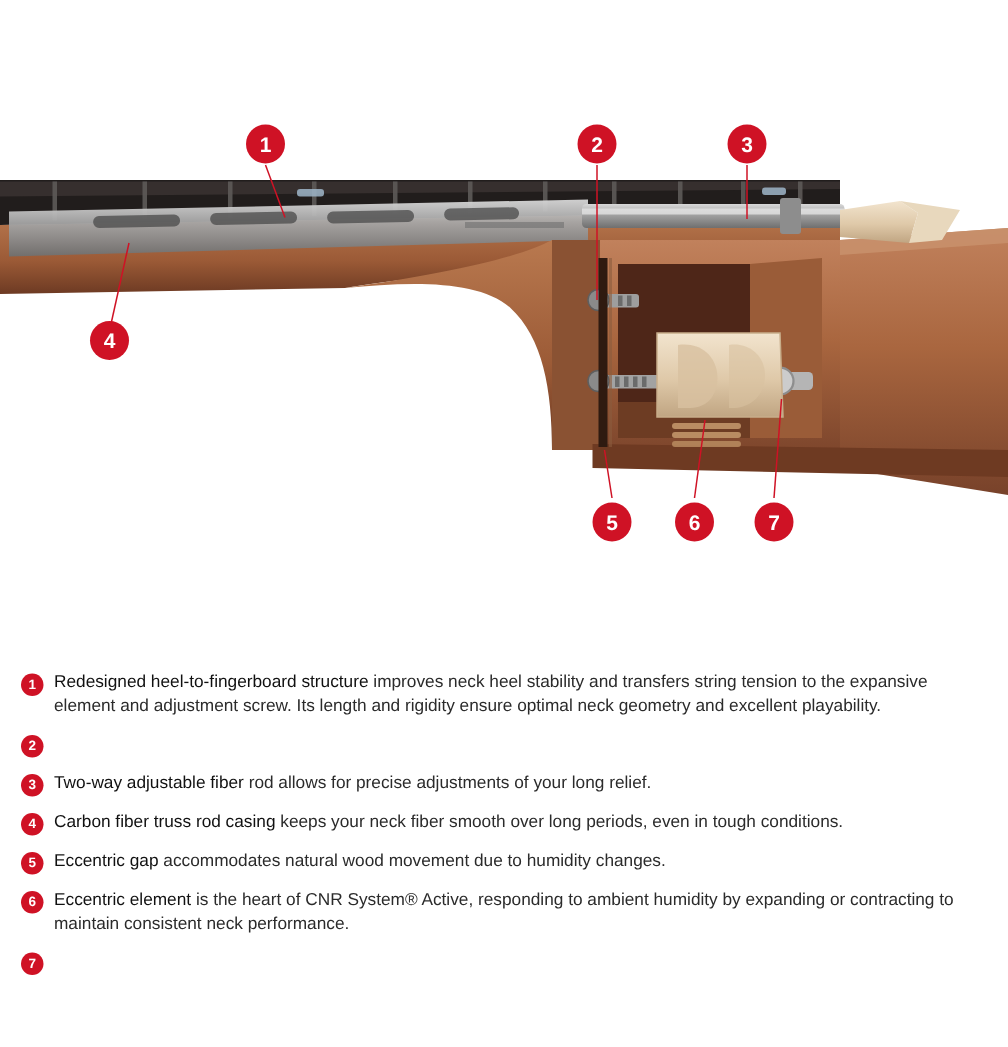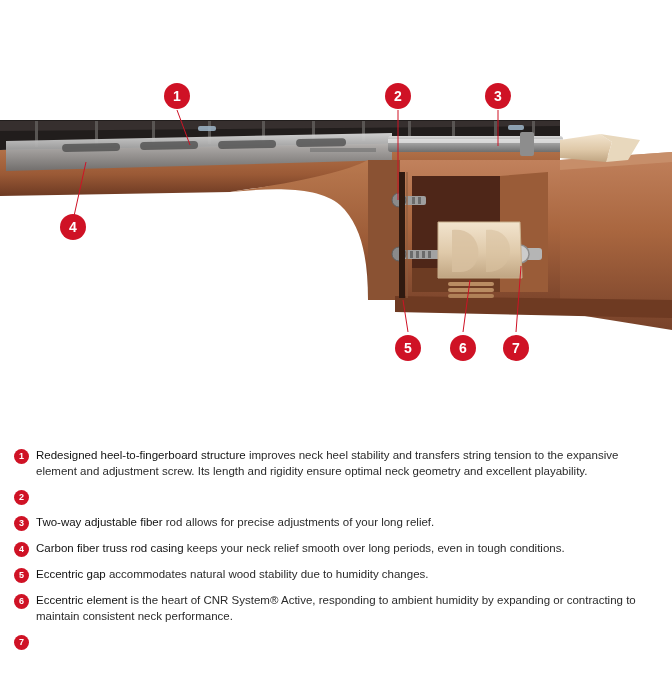--- a/index.html
+++ b/index.html
@@ -251,26 +251,26 @@
     <div class="legend-num">2</div>
   </div>
 
   <div class="legend-row">
     <div class="legend-num">3</div>
     <div class="legend-text"><b>Two-way adjustable fiber</b><span> rod allows for precise adjustments of your long relief.</span></div>
   </div>
 
   <div class="legend-row">
     <div class="legend-num">4</div>
-    <div class="legend-text"><b>Carbon fiber truss rod casing</b><span> keeps your neck relief smooth over long periods, even in tough conditions.</span></div>
+    <div class="legend-text"><b>Carbon fiber truss rod casing</b><span> keeps your neck fiber smooth over long periods, even in tough conditions.</span></div>
   </div>
 
   <div class="legend-row">
     <div class="legend-num">5</div>
-    <div class="legend-text"><b>Eccentric gap</b><span> accommodates natural wood stability due to humidity changes.</span></div>
+    <div class="legend-text"><b>Eccentric gap</b><span> accommodates natural wood movement due to humidity changes.</span></div>
   </div>
 
   <div class="legend-row">
     <div class="legend-num">6</div>
     <div class="legend-text"><b>Eccentric element</b><span> is the heart of CNR System® Active, responding to ambient humidity by expanding or contracting to maintain consistent neck performance.</span></div>
   </div>
 
   <div class="legend-row">
     <div class="legend-num">7</div>
   </div>

